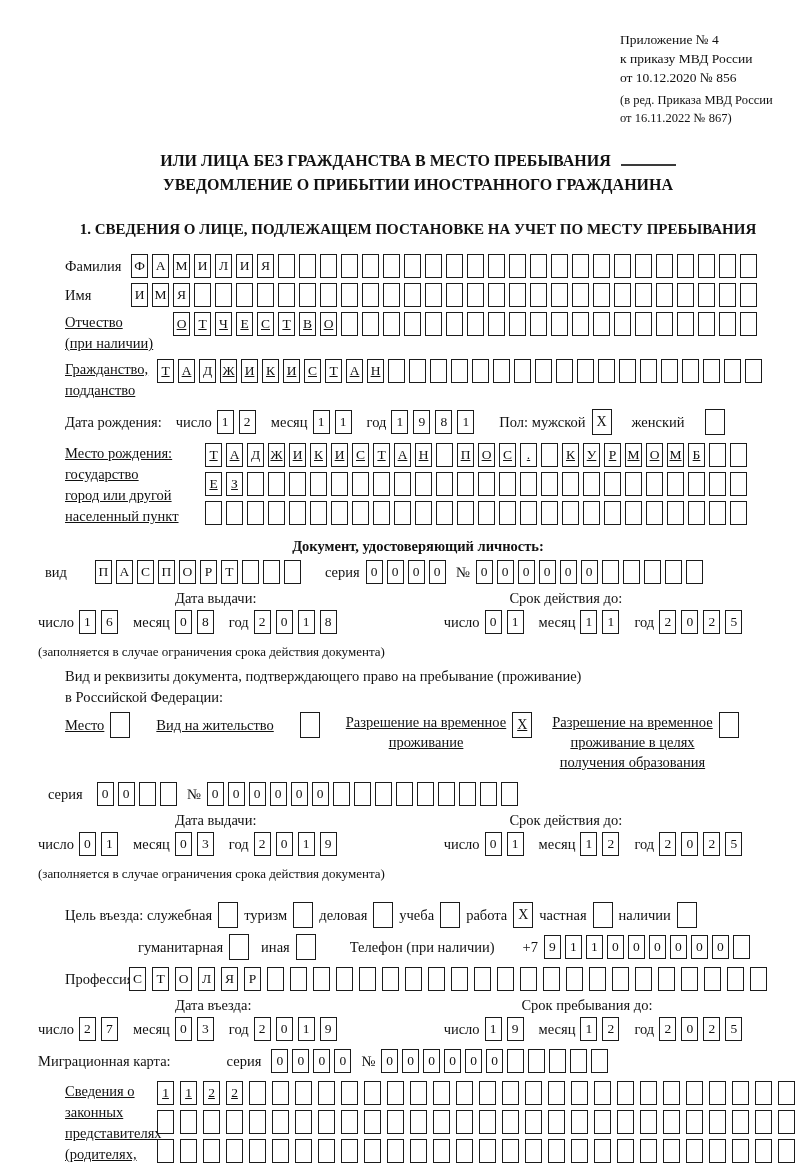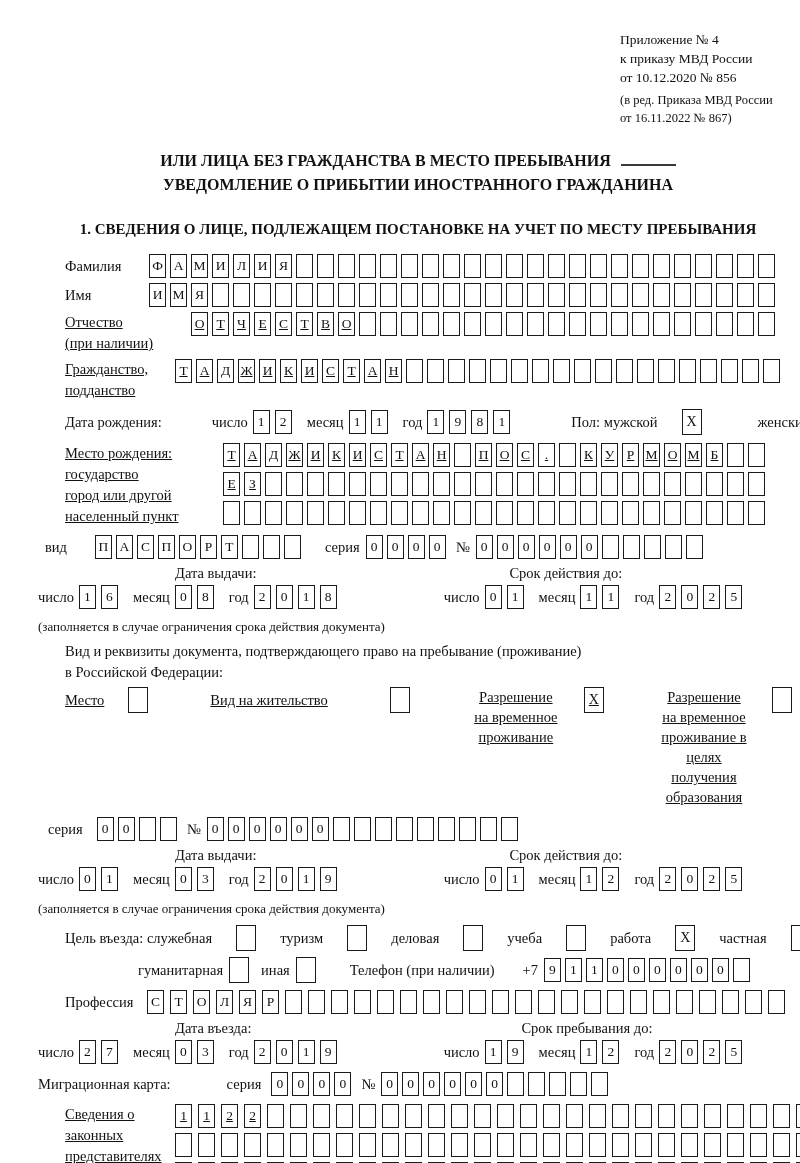--- a/index.html
+++ b/index.html
@@ -39,21 +39,21 @@
   .dgroup{display:inline-flex;align-items:center;flex:none;}
   .dlbl{margin-right:5px;}
   .dcells{margin-right:10px;}
   .dcells .cell{margin-right:5px;}
   .subhdr{display:flex;margin-top:6px;}
   .note{font-size:13px;text-align:left;padding-right:2px;margin-top:10px;}
   .mcrows{display:flex;flex-direction:column;}
   .mcrows .cells{margin-bottom:5px;}
   
   .w66{width:66px;} .w92{width:92px;} .w108{width:108px;} .w140{width:140px;} .w64{width:64px;}
-  .ml27{margin-left:27px;gap:18px;} .ml7{margin-left:7px;} .ml10{margin-left:10px;}
+  .ml27{margin-left:27px;} .ml7{margin-left:7px;} .ml10{margin-left:10px;}
   .gap6{width:6px;flex:none;} .gap10{width:10px;flex:none;} .gap14{width:14px;flex:none;}
   .gap20{width:20px;flex:none;} .gap28{width:28px;flex:none;}
   .sp{flex:none;}
 </style>
 </head>
 <body>
 
 <div class="page">
 
   <div class="appendix">
@@ -346,20 +346,21 @@
           <span class="cell"></span>
           <span class="cell"></span>
           <span class="cell"></span>
           <span class="cell"></span>
           <span class="cell"></span>
           <span class="cell"></span>
         </span>
     </span>
   </div>
 
+  <div class="dochead">Документ, удостоверяющий личность:</div>
 
   <div class="frow ml7">
     <span class="sp">вид</span>
     <span class="gap28"></span>
     <span class="cells">
         <span class="cell">П</span>
         <span class="cell">А</span>
         <span class="cell">С</span>
         <span class="cell">П</span>
         <span class="cell">О</span>
@@ -553,21 +554,21 @@
           <span class="cell">2</span>
           <span class="cell">0</span>
           <span class="cell">2</span>
           <span class="cell">5</span>
         </span>
       </span>
   </div>
 
   <div class="note">(заполняется в случае ограничения срока действия документа)</div>
 
-  <div class="frow ml27" style="margin-top:8px;align-items:center;">
+  <div class="frow ml27" style="margin-top:20px;align-items:center;">
     <span class="sp">Цель въезда: служебная</span>
     <span class="cells cb">
         <span class="cell"></span>
       </span>
     <span class="sp">туризм</span>
     <span class="cells cb">
         <span class="cell"></span>
       </span>
     <span class="sp">деловая</span>
     <span class="cells cb">

